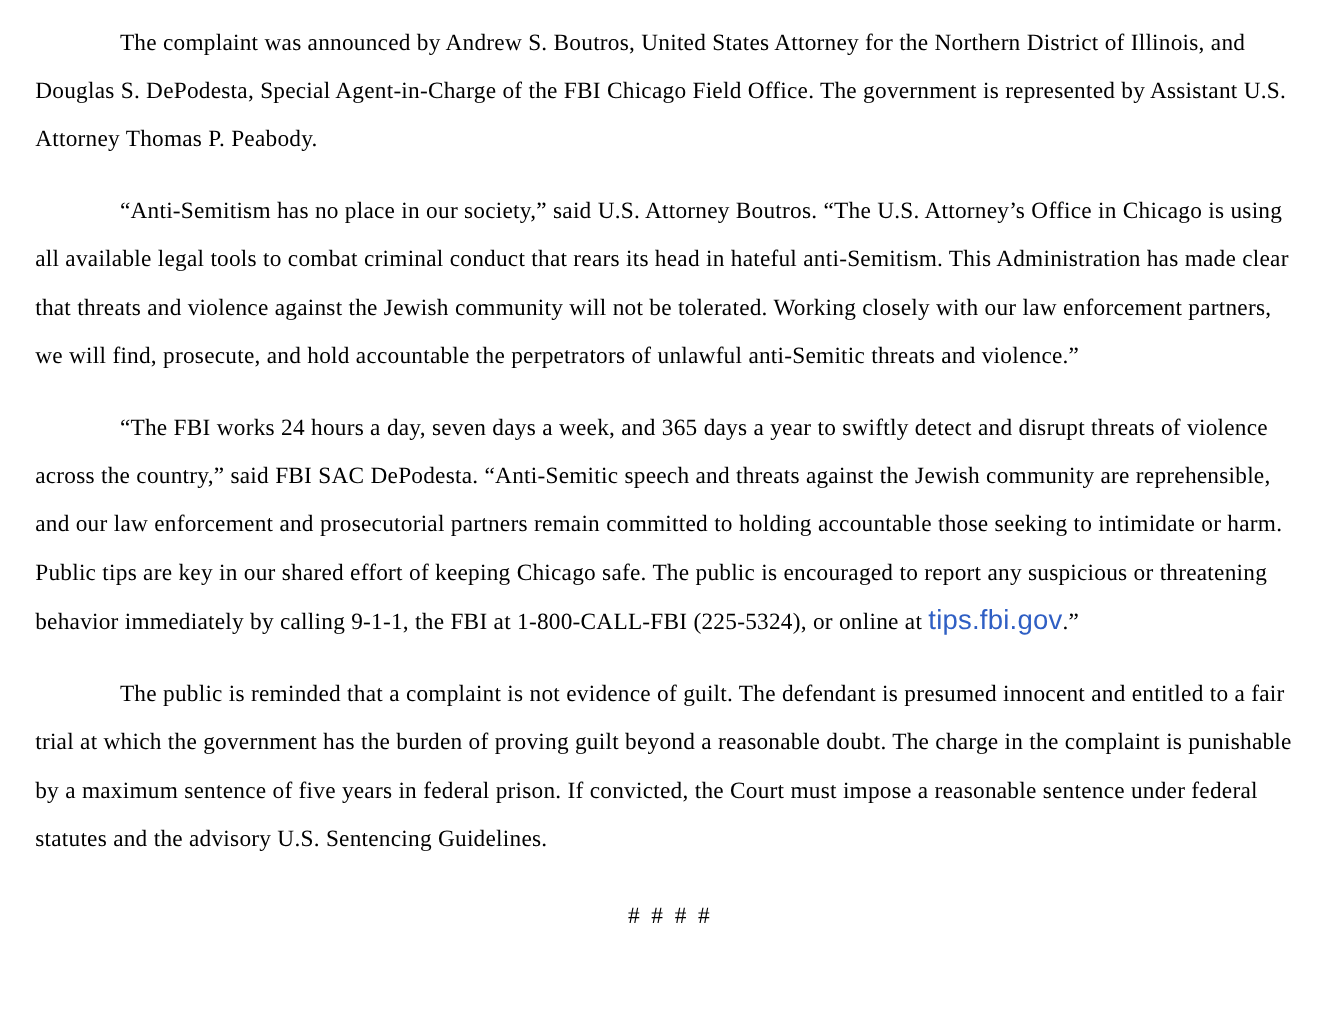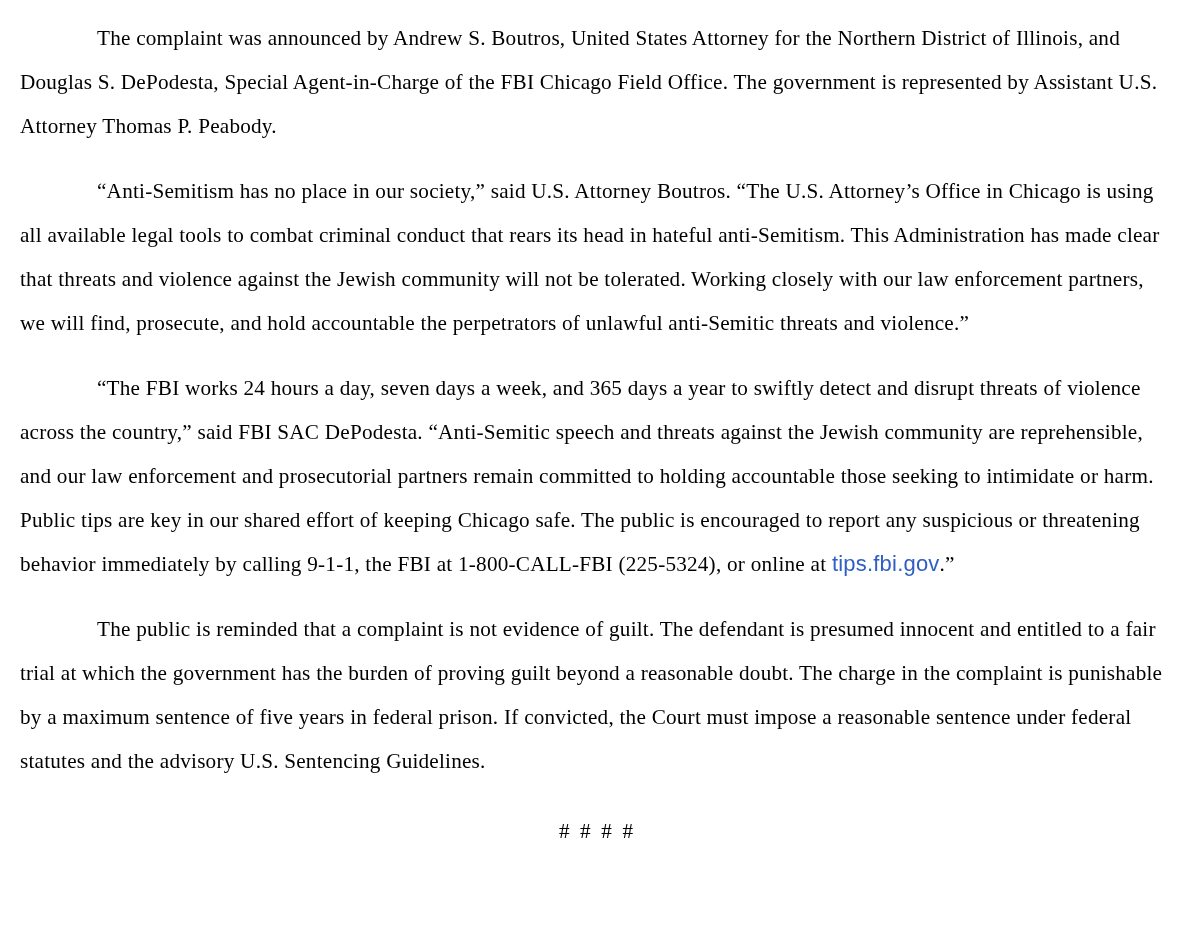--- a/index.html
+++ b/index.html
@@ -21,21 +21,21 @@
     position: relative;
     width: 1200px;
     height: 935px;
     box-sizing: border-box;
     padding: 0;
     background: #ffffff;
   }
 
   .doc-body {
     position: absolute;
-    left: 20px;
+    left: 32px;
     top: 0;
     width: 1152px;
   }
 
   
   .para {
     margin: 0;
     padding: 0;
     font-size: 21.2px;
     line-height: 44px;
@@ -55,21 +55,21 @@
   }
 
   
   .para-first {
     margin-top: 16px;
   }
 
   .link {
     color: #2f5fc4;
     font-family: "Liberation Sans", "DejaVu Sans", sans-serif;
-    font-size: 22px;
+    font-size: 25px;
     text-decoration: none;
     font-variant-numeric: normal;
     -moz-font-feature-settings: normal;
     -webkit-font-feature-settings: normal;
     font-feature-settings: normal;
     cursor: pointer;
   }
 
   .end-marker {
     margin: 0;

